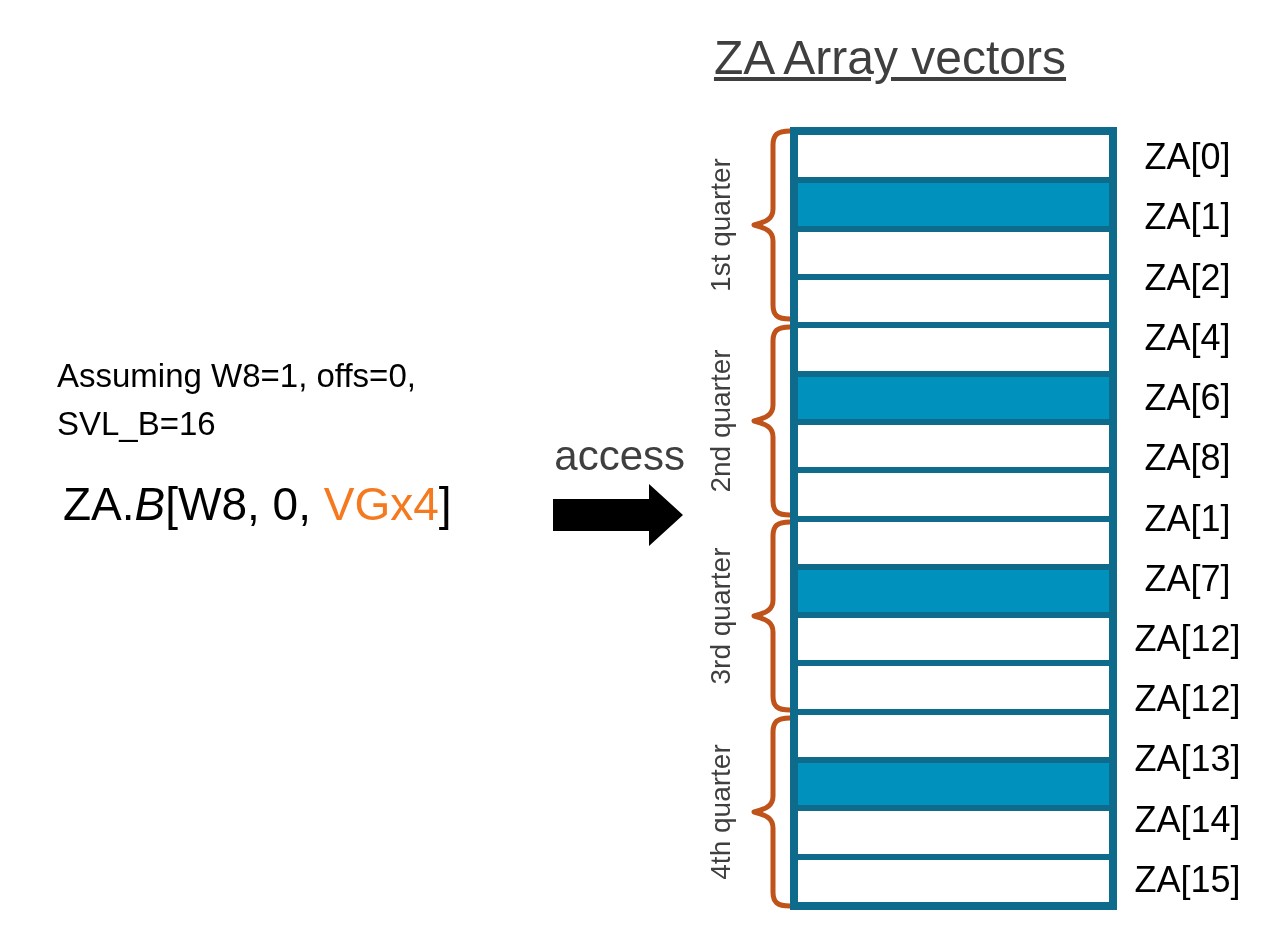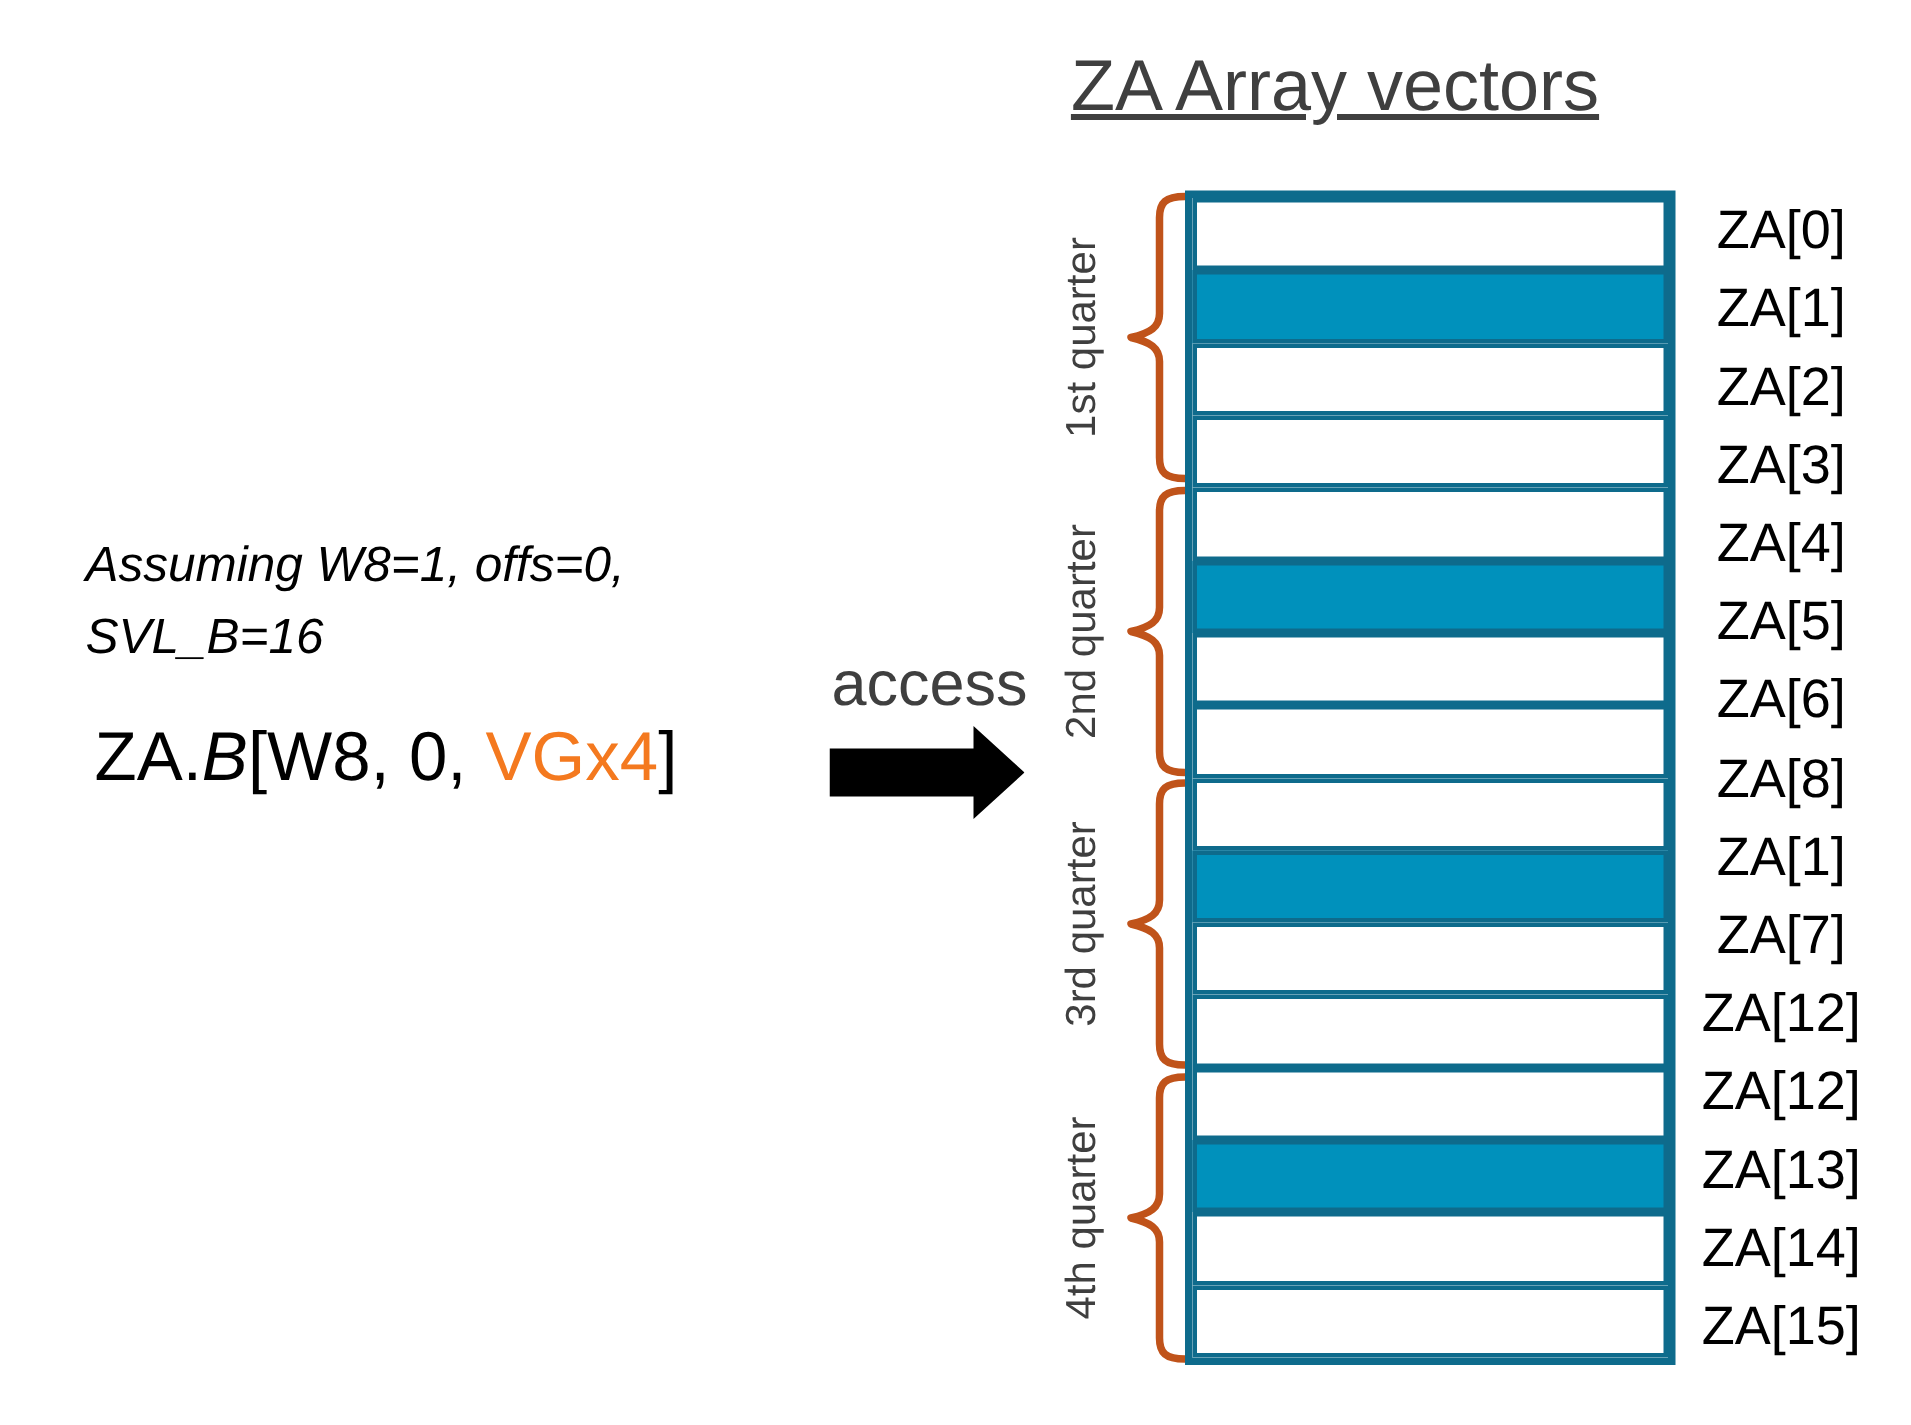--- a/index.html
+++ b/index.html
@@ -7,21 +7,21 @@
               font-family:"Liberation Sans", sans-serif; }
   .canvas { position:relative; width:1274px; height:950px; background:#fff; }
 
   
   .title { position:absolute; left:640px; top:30px; width:500px;
            text-align:center; font-size:48px; color:var(--heading-text);
            white-space:nowrap;text-decoration:underline; }
 
   
   .assumptions { position:absolute; left:57px; top:352px; font-size:33px;
-                 line-height:48px; color:#000; white-space:nowrap;font-style:italic; }
+                 line-height:48px; color:#000; white-space:nowrap; }
   .expression { position:absolute; left:63px; top:477px; font-size:46px;
                 color:#000; white-space:nowrap; }
   .expression .tile-letter { font-style:italic; }
   .expression .vg { color:var(--vector-group-text); }
 
   
   .access-label { position:absolute; left:535px; top:432px; width:150px;
                   text-align:right; font-size:42px; color:var(--heading-text); }
   .access-arrow { position:absolute; left:553px; top:484px; }
 
@@ -104,23 +104,21 @@
     <div class="za-row"></div>
     <div class="za-row filled"></div>
     <div class="za-row"></div>
     <div class="za-row"></div>
   </div>
 
   <div class="row-labels">
     <div class="row-label">ZA[0]</div>
     <div class="row-label">ZA[1]</div>
     <div class="row-label">ZA[2]</div>
-    <div class="row-label">ZA[3]</div>
     <div class="row-label">ZA[4]</div>
-    <div class="row-label">ZA[5]</div>
     <div class="row-label">ZA[6]</div>
     <div class="row-label">ZA[8]</div>
     <div class="row-label">ZA[1]</div>
     <div class="row-label">ZA[7]</div>
     <div class="row-label">ZA[12]</div>
     <div class="row-label">ZA[12]</div>
     <div class="row-label">ZA[13]</div>
     <div class="row-label">ZA[14]</div>
     <div class="row-label">ZA[15]</div>
   </div>

